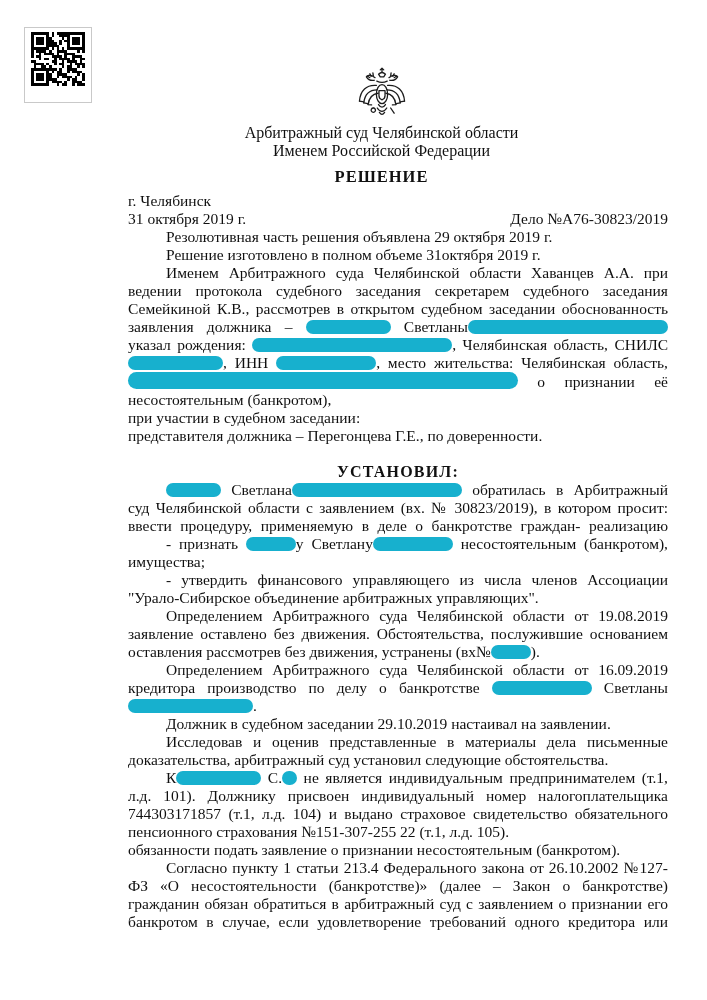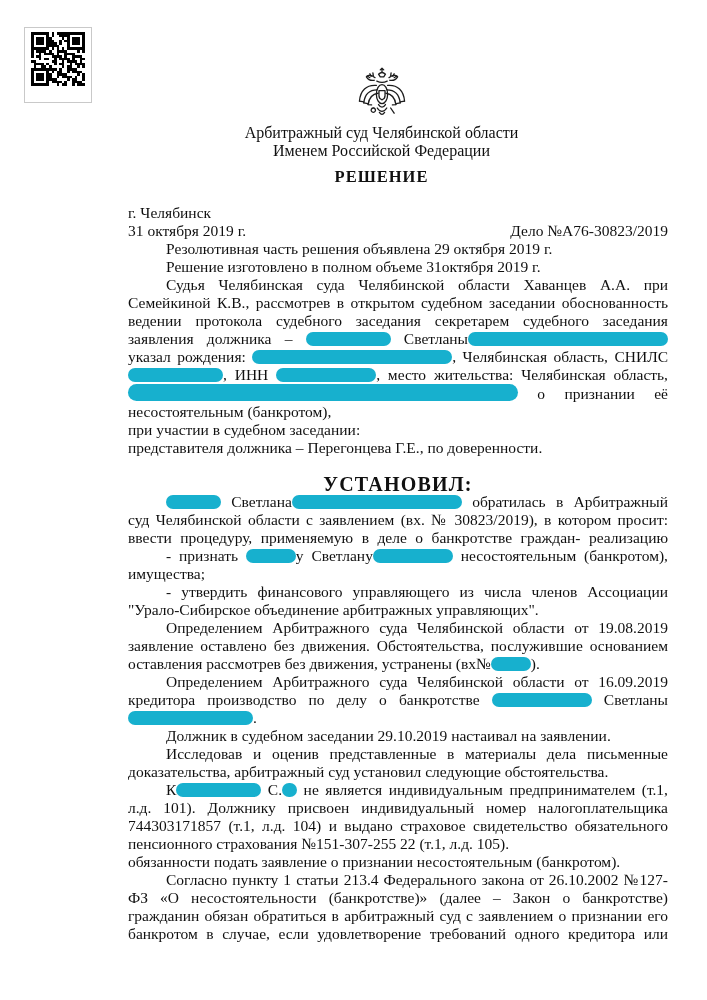--- a/index.html
+++ b/index.html
@@ -12,27 +12,27 @@
   
   .qr{
     position:absolute;left:24px;top:27px;width:68px;height:76px;
     box-sizing:border-box;border:1px solid #c9c9c9;background:#fff;
     padding:4px 6px 0 6px;
   }
   
   .emblem{display:flex;justify-content:center;align-items:flex-end;padding-top:64px;height:60px;}
   .hline{text-align:center;font-size:16px;line-height:18px;}
   .doctitle{font-weight:bold;font-size:16.5px;letter-spacing:1px;margin-top:8px;}
-  .content{margin:18px 67px 0 100px;} 
+  .content{margin:6px 67px 0 100px;} 
   .cityrow{font-size:15.5px;line-height:18px;}
   .daterow{display:flex;justify-content:space-between;font-size:15.5px;line-height:18px;}
   .line{font-size:15.5px;line-height:18px;min-height:18px;}
   .line.just{text-align:justify;text-align-last:justify;}
   .line.indent{padding-left:38px;}
-  .line.center{text-align:left;text-align-last:center;font-weight:bold;font-size:20px;letter-spacing:1.2px;}
+  .line.center{text-align:left;text-align-last:center;font-weight:bold;font-size:16px;letter-spacing:1.2px;}
   .line.blank{height:18px;}
   .redact{
     display:inline-block;width:60px;height:14px;
     background:var(--redact,#17b0ce);border-radius:7px;vertical-align:-2px;
   }
 </style>
 </head>
 <body>
 
 <div class="page" style="--redact: #17b0ce;">
@@ -83,23 +83,23 @@
 
   <div class="content">
     <div class="cityrow">г. Челябинск</div>
     <div class="daterow">
       <span>31 октября 2019 г.</span>
       <span>Дело №А76-30823/2019</span>
     </div>
     <div>
         <div class="line indent"><span>Резолютивная часть решения объявлена 29 октября 2019 г.</span></div>
         <div class="line indent"><span>Решение изготовлено в полном объеме 31октября 2019 г.</span></div>
-        <div class="line indent just"><span>Судья Челябинская суда Челябинской области Хаванцев А.А. при</span></div>
+        <div class="line indent just"><span>Именем Арбитражного суда Челябинской области Хаванцев А.А. при</span></div>
+        <div class="line just"><span>ведении протокола судебного заседания секретарем судебного заседания</span></div>
         <div class="line just"><span>Семейкиной К.В., рассмотрев в открытом судебном заседании обоснованность</span></div>
-        <div class="line just"><span>ведении протокола судебного заседания секретарем судебного заседания</span></div>
         <div class="line just"><span>заявления должника – </span><span class="redact" style="width: 85px; height: 14px; border-radius: 7px;"></span><span> Светланы</span><span class="redact" style="width: 200px; height: 14px; border-radius: 7px;"></span></div>
         <div class="line just"><span>указал рождения: </span><span class="redact" style="width: 200px; height: 14px; border-radius: 7px;"></span><span>, Челябинская область, СНИЛС</span></div>
         <div class="line just"><span class="redact" style="width: 95px; height: 14px; border-radius: 7px;"></span><span>, ИНН </span><span class="redact" style="width: 100px; height: 14px; border-radius: 7px;"></span><span>, место жительства: Челябинская область,</span></div>
         <div class="line just"><span class="redact" style="width: 390px; height: 17px; border-radius: 8.5px;"></span><span> о признании её</span></div>
         <div class="line"><span>несостоятельным (банкротом),</span></div>
         <div class="line"><span>при участии в судебном заседании:</span></div>
         <div class="line"><span>представителя должника – Перегонцева Г.Е., по доверенности.</span></div>
         <div class="line blank"></div>
         <div class="line center"><span>УСТАНОВИЛ:</span></div>
         <div class="line indent just"><span class="redact" style="width: 55px; height: 14px; border-radius: 7px;"></span><span> Светлана</span><span class="redact" style="width: 170px; height: 14px; border-radius: 7px;"></span><span> обратилась в Арбитражный</span></div>

